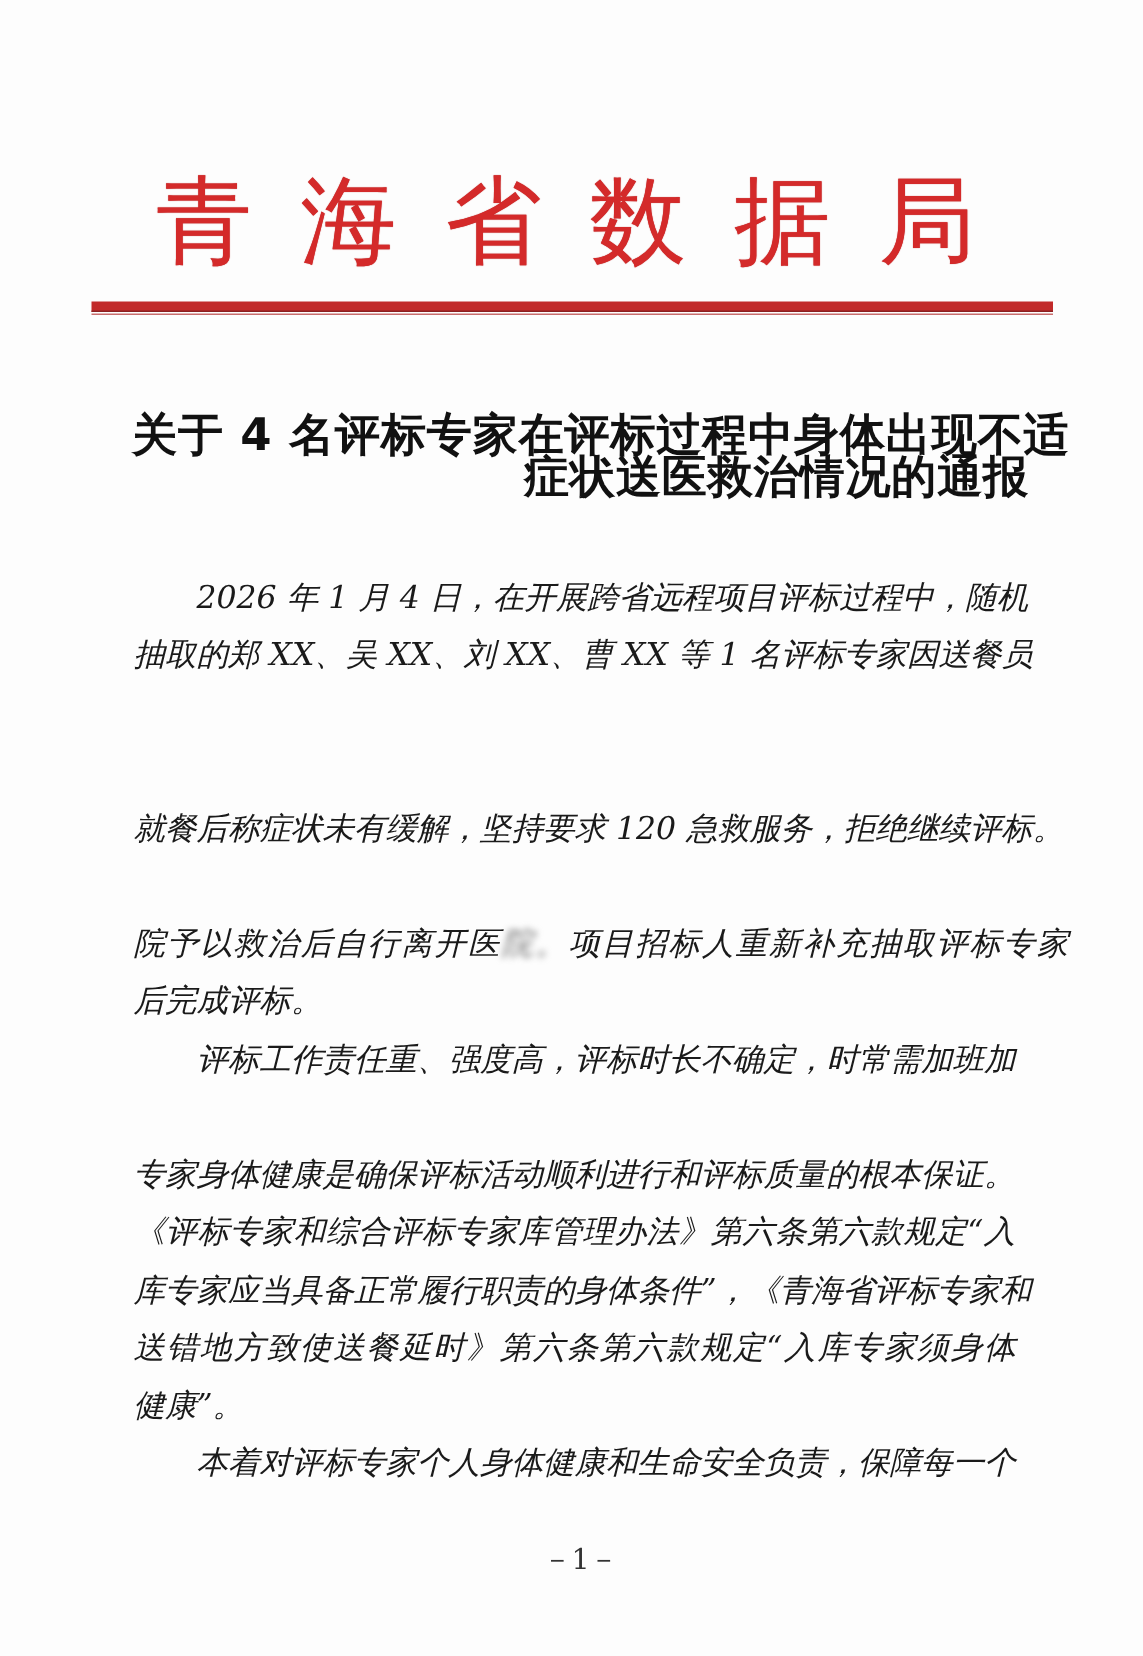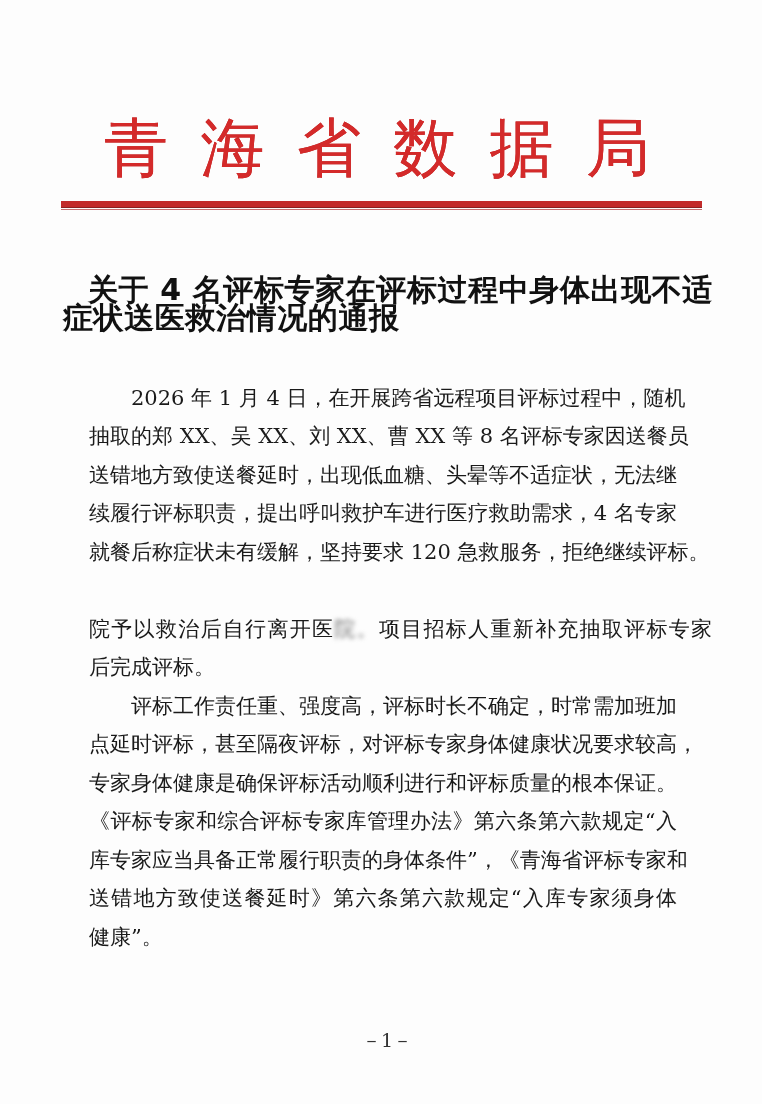--- a/index.html
+++ b/index.html
@@ -55,23 +55,23 @@
     left: 61px;
     top: 209px;
     width: 641px;
     height: 1px;
     background: #b03030;
     opacity: 0.7;
   }
   
   .doc-title {
     position: absolute;
-    left: 63px;
+    left: 44px;
     width: 642px;
-    text-align: left;
+    text-align: right;
     font-family: "DejaVu Sans", "Liberation Sans", sans-serif;
     font-weight: bold;
     font-size: 30px;
     color: #111;
     letter-spacing: 0.6px;
     white-space: nowrap;
   }
   .doc-title.l1 { top: 258px; left: 88px; width: 586px; text-align: justify; text-align-last: justify; margin-top: 12px; }
   .doc-title.l2 { top: 298px; }
   
@@ -79,20 +79,21 @@
     position: absolute;
     left: 89px;
     width: 588px;
     height: 30px;
     font-size: 21px;
     line-height: 30px;
     color: #1a1a1a;
     white-space: nowrap;
     text-align: justify;
     text-align-last: justify;
+    font-style: italic;
   }
   .line.indent { left: 131px; width: 546px; }
   .line.short { text-align-last: left; width: auto; }
   .blur {
     display: inline-block;
     filter: blur(2.2px);
     color: #777;
   }
   .page-number {
     position: absolute;
@@ -118,32 +119,30 @@
     <span class="header-char">据</span>
     <span class="header-char">局</span>
   </div>
   <div class="red-rule"></div>
   <div class="red-rule-thin"></div>
 
   <div class="doc-title l1">关于 4 名评标专家在评标过程中身体出现不适</div>
   <div class="doc-title l2">症状送医救治情况的通报</div>
 
   <div class="line indent" style="top:383px">2026 年 1 月 4 日，在开展跨省远程项目评标过程中，随机</div>
-  <div class="line" style="top:421px">抽取的郑 XX、吴 XX、刘 XX、曹 XX 等 8 名评标专家因送餐员</div>
-  <div class="line" style="top:460px">送错地方致使送餐延时，出现低血糖、头晕等不适症状，无法继</div>
-  <div class="line" style="top:498px">续履行评标职责，提出呼叫救护车进行医疗救助需求，4 名专家</div>
+  <div class="line" style="top:421px">抽取的郑 XX、吴 XX、刘 XX、曹 XX 等 1 名评标专家因送餐员</div>
   <div class="line" style="top:537px">就餐后称症状未有缓解，坚持要求 120 急救服务，拒绝继续评标。</div>
   <div class="line" style="top:614px; text-align-last:left; text-align:left; letter-spacing:1.3px;">
     <span>院予以救治后自行离开医</span><span class="blur">院。</span><span>项目招标人重新补充抽取评标专家</span>
   </div>
   <div class="line indent" style="top:691px">评标工作责任重、强度高，评标时长不确定，时常需加班加</div>
 
   <div class="line short" style="top:652px">后完成评标。</div>
-  <div class="line" style="top:729px">点延时评标，甚至隔夜评标，对评标专家身体健康状况要求较高，</div>
   <div class="line" style="top:768px">专家身体健康是确保评标活动顺利进行和评标质量的根本保证。</div>
   <div class="line" style="top:845px">库专家应当具备正常履行职责的身体条件”，《青海省评标专家和</div>
   <div class="line" style="top:806px">《评标专家和综合评标专家库管理办法》第六条第六款规定“入</div>
   <div class="line" style="top:883px">送错地方致使送餐延时》第六条第六款规定“入库专家须身体</div>
   <div class="line short" style="top:922px">健康”。</div>
 
+  <div class="line indent" style="top:960px">本着对评标专家个人身体健康和生命安全负责，保障每一个</div>
 
   <div class="page-number">－1－</div>
 </div>
 
 </body></html>

